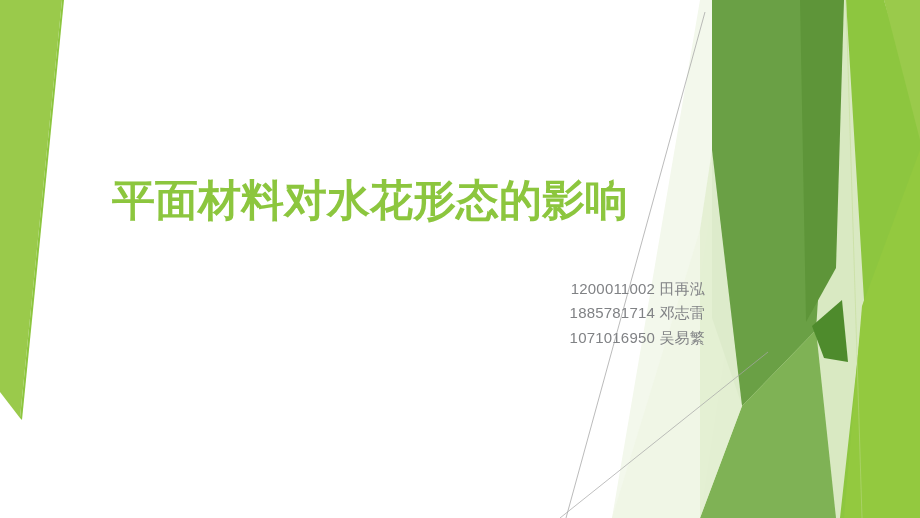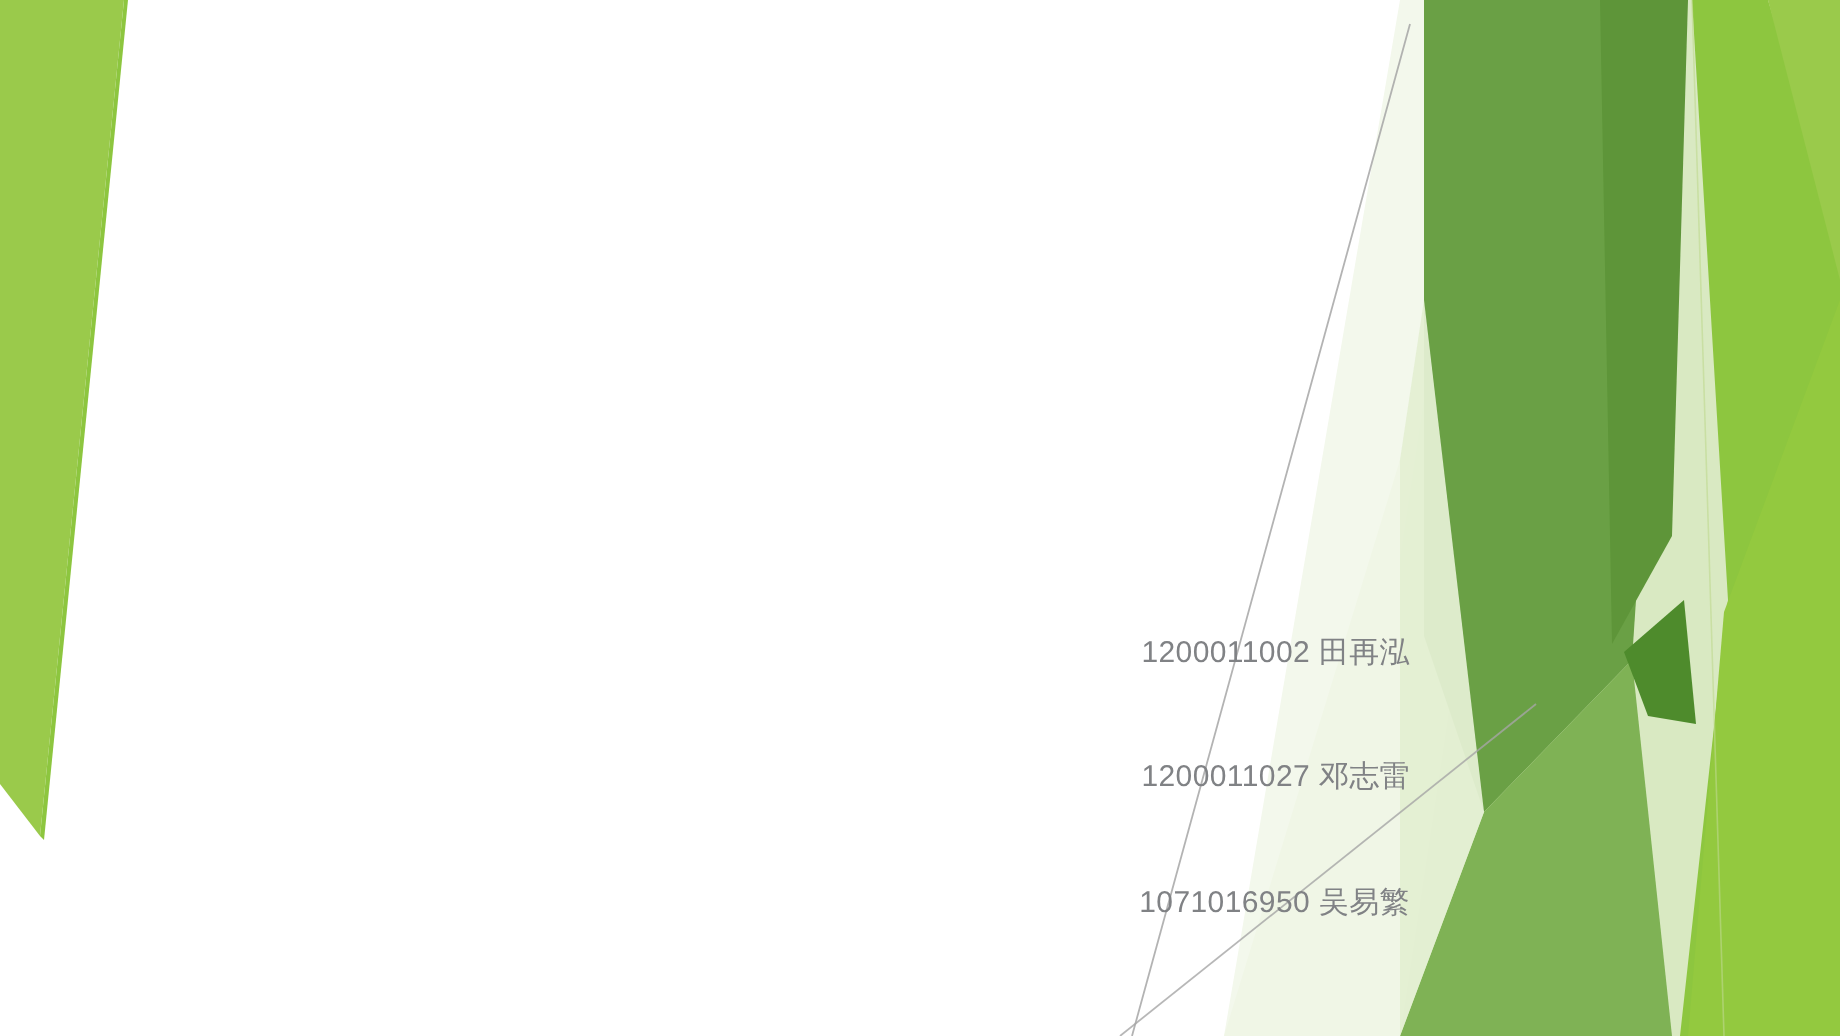--- a/index.html
+++ b/index.html
@@ -44,21 +44,20 @@
     top: 277px;
     width: 400px;
     text-align: right;
   }
   .subtitle-line {
     font-size: 15px;
     line-height: 1.62;
     color: #808285;
     letter-spacing: 0.2px;
     white-space: nowrap;
-    margin-top: 38px;
   }
 </style>
 </head>
 <body>
 
 <div id="slide">
 
   <svg id="decor-left" viewBox="0 0 920 518" preserveAspectRatio="none">
     <polygon points="0,0 62,0 20,418 0,392" fill="#9ACA4B"></polygon>
     <polygon points="62,0 64,0 22,420 20,418" fill="#8DC63F"></polygon>
@@ -90,20 +89,23 @@
 
     <polygon points="700,230 700,518 612,518" fill="#F0F6E6"></polygon>
 
     <line x1="705" y1="12" x2="566" y2="518" stroke="#A6A6A6" stroke-width="0.9" opacity="0.85"></line>
 
     <line x1="768" y1="352" x2="560" y2="518" stroke="#A6A6A6" stroke-width="0.9" opacity="0.8"></line>
 
     <line x1="846" y1="0" x2="862" y2="518" stroke="#BFD98F" stroke-width="0.8" opacity="0.6"></line>
   </svg>
 
+  <div id="title-block">
+    <h1 id="slide-title">平面材料对水花形态的影响</h1>
+  </div>
 
   <div id="subtitle-block">
     <div class="subtitle-line">1200011002 田再泓</div>
-    <div class="subtitle-line">1200011027 邓志雷</div>
+    <div class="subtitle-line">1885781714 邓志雷</div>
     <div class="subtitle-line">1071016950 吴易繁</div>
   </div>
 
 </div>
 
 </body></html>

